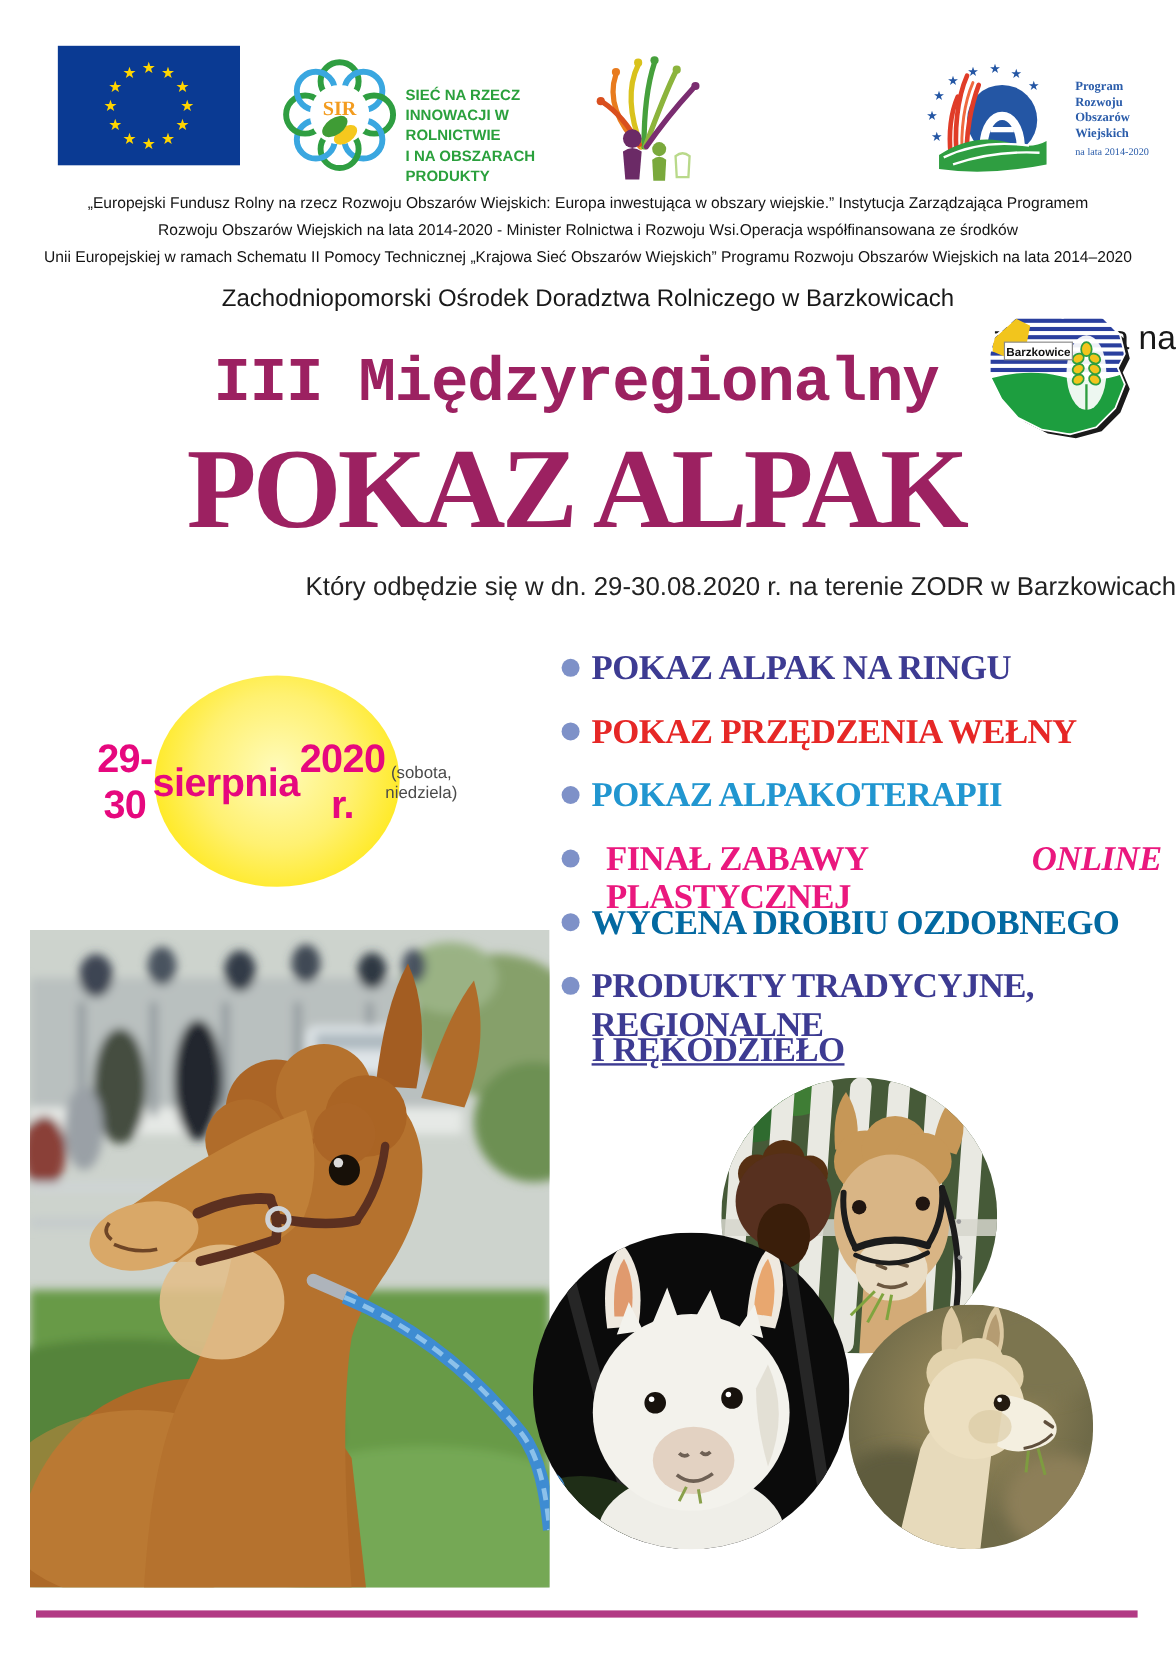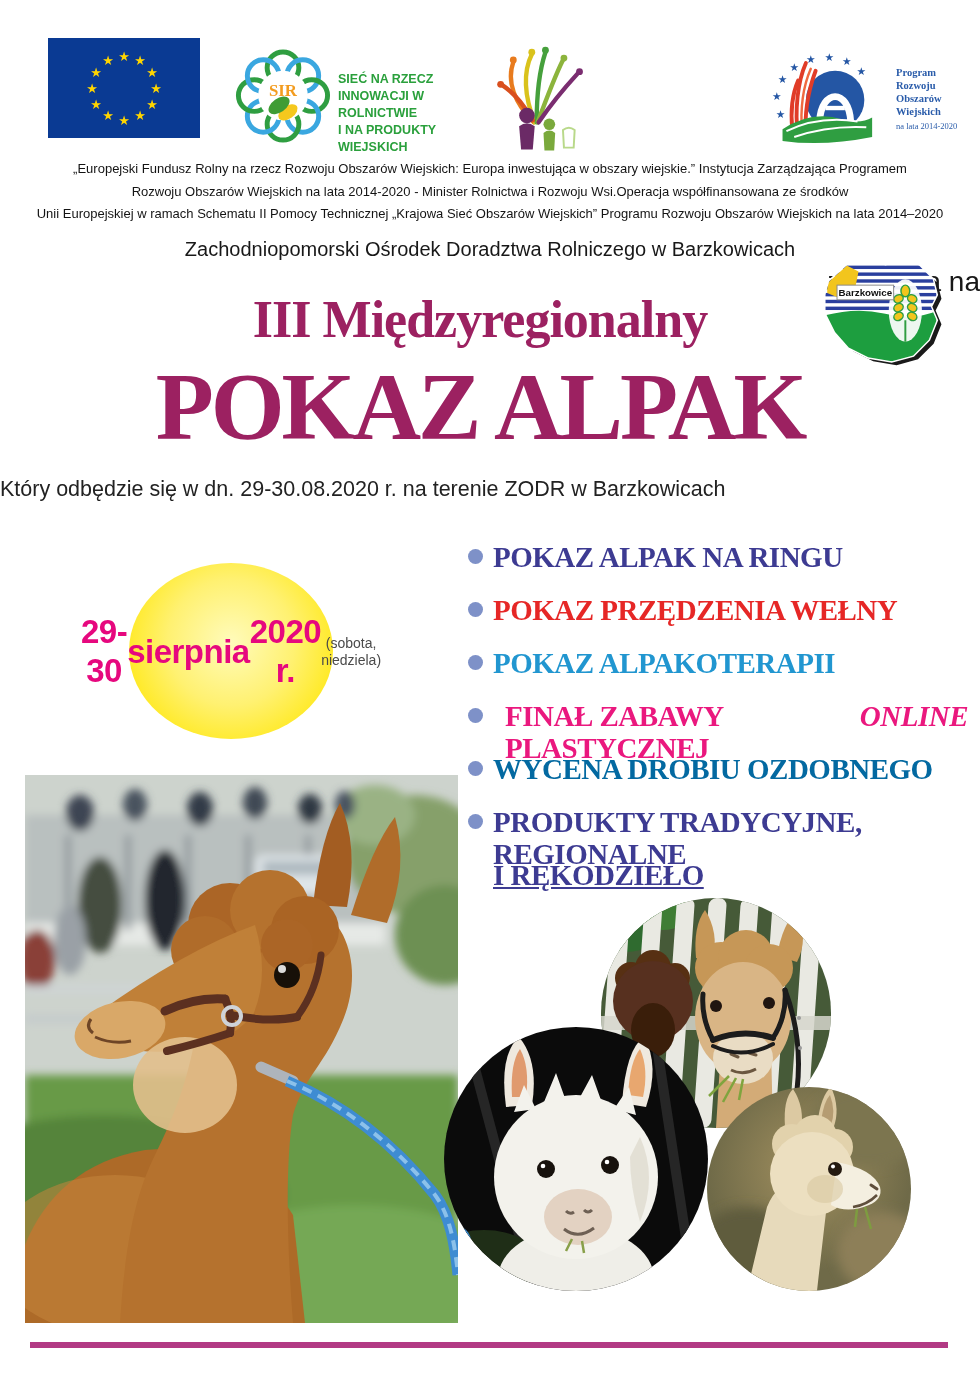--- a/index.html
+++ b/index.html
@@ -18,25 +18,25 @@
   #prow-logo{left:765px;top:50px;width:112px;height:100px;}
   #prow-text{left:896px;top:66px;width:70px;font-size:10.5px;line-height:13px;font-weight:bold;color:#2a5caa;font-family:Liberation Serif, serif;}
   #prow-sub{font-size:8.5px;font-weight:normal;margin-top:2px;color:#2a5caa;}
 
   
   #funding{left:0;top:158px;width:980px;text-align:center;font-size:13px;line-height:22.5px;color:#141414;}
 
   
   #inv1{left:0;top:238px;width:980px;text-align:center;font-size:20px;color:#181818;}
   #inv2{left:0;top:266px;width:980px;text-align:right;font-size:28px;color:#181818;}
-  #title1{left:0;top:290px;width:960px;text-align:center;font-family:Liberation Serif, serif;
+  #title1{left:0;top:290px;width:960px;text-align:center;font-family:Liberation Mono, monospace;
           font-weight:bold;font-size:52px;letter-spacing:-1px;color:#9c2161;}
   #title2{left:0;top:352px;width:960px;text-align:center;font-family:"Liberation Serif",serif;
           font-weight:bold;font-size:95px;letter-spacing:-3px;color:#9c2161;}
-  #subtitle{left:0;top:477px;width:980px;text-align:left;font-size:21.5px;color:#222;}
+  #subtitle{left:0;top:477px;width:980px;text-align:right;font-size:21.5px;color:#222;}
   #zodr-map{left:815px;top:250px;width:128px;height:122px;}
 
   
   #date-badge{left:129px;top:563px;width:204px;height:176px;border-radius:50%;
     background:radial-gradient(circle at 50% 45%, #fffbbb 0%, #fff171 45%, #ffe70d 85%);
     display:flex;flex-direction:row;align-items:center;justify-content:center;text-align:center;}
   .badge-line{font-size:33px;font-weight:bold;color:#e6087e;line-height:39px;letter-spacing:-.5px;}
   .badge-note{font-size:14px;color:#4a4a4a;line-height:17px;margin-top:1px;}
 
   
@@ -98,21 +98,21 @@
       </g>
       <circle cx="50" cy="52" r="25" fill="#ffffff"></circle>
       <ellipse cx="55" cy="69" rx="11" ry="6.5" fill="#f5c81e" transform="rotate(-35 55 69)"></ellipse>
       <ellipse cx="46" cy="62" rx="12" ry="7" fill="#3f9c35" transform="rotate(-35 46 62)"></ellipse>
       <text x="50" y="52" text-anchor="middle" font-family="Liberation Serif,serif" font-weight="bold" font-size="17" fill="#f39c1f">SIR</text>
     </svg>
   </div>
   <div class="abs" id="sir-text">
     <div>SIEĆ NA RZECZ</div>
     <div>INNOWACJI W ROLNICTWIE</div>
-    <div>I NA PRODUKTY WIEJSKICH</div>
+    <div>I NA OBSZARACH PRODUKTY</div>
   </div>
 
   <div class="abs" id="ksow-logo">
     <svg class="logo-svg" viewBox="0 0 115 112" aria-hidden="true">
       <g fill="none" stroke-linecap="round" stroke-width="4.5">
         <path d="M48,82 C28,62 20,40 27,20" stroke="#e87b1e"></path>
         <path d="M49,82 C38,55 37,30 46,12" stroke="#d9c21c"></path>
         <path d="M51,82 C51,52 54,28 60,10" stroke="#46a03c"></path>
         <path d="M52,82 C62,55 70,34 78,18" stroke="#8cb43c"></path>
         <path d="M53,82 C68,60 82,44 93,32" stroke="#7a2d70"></path>

